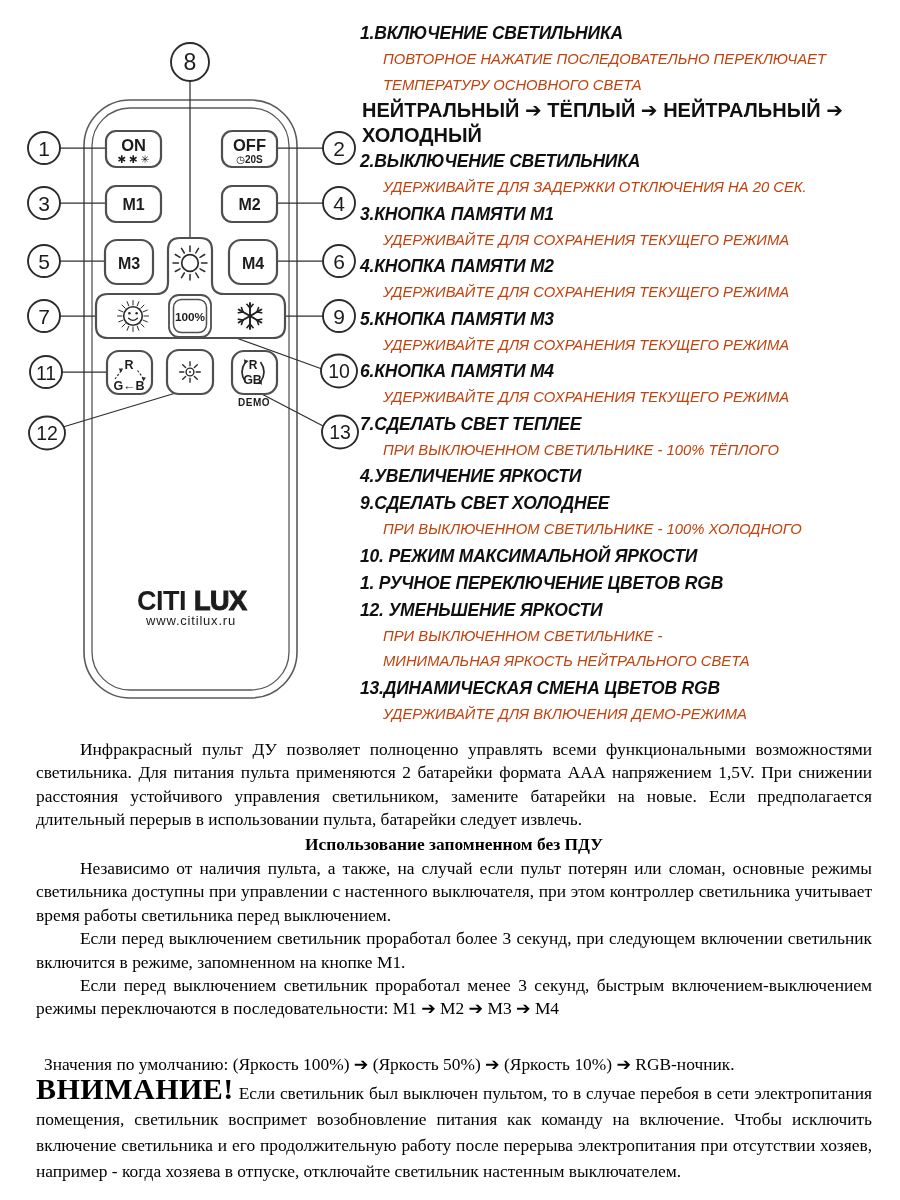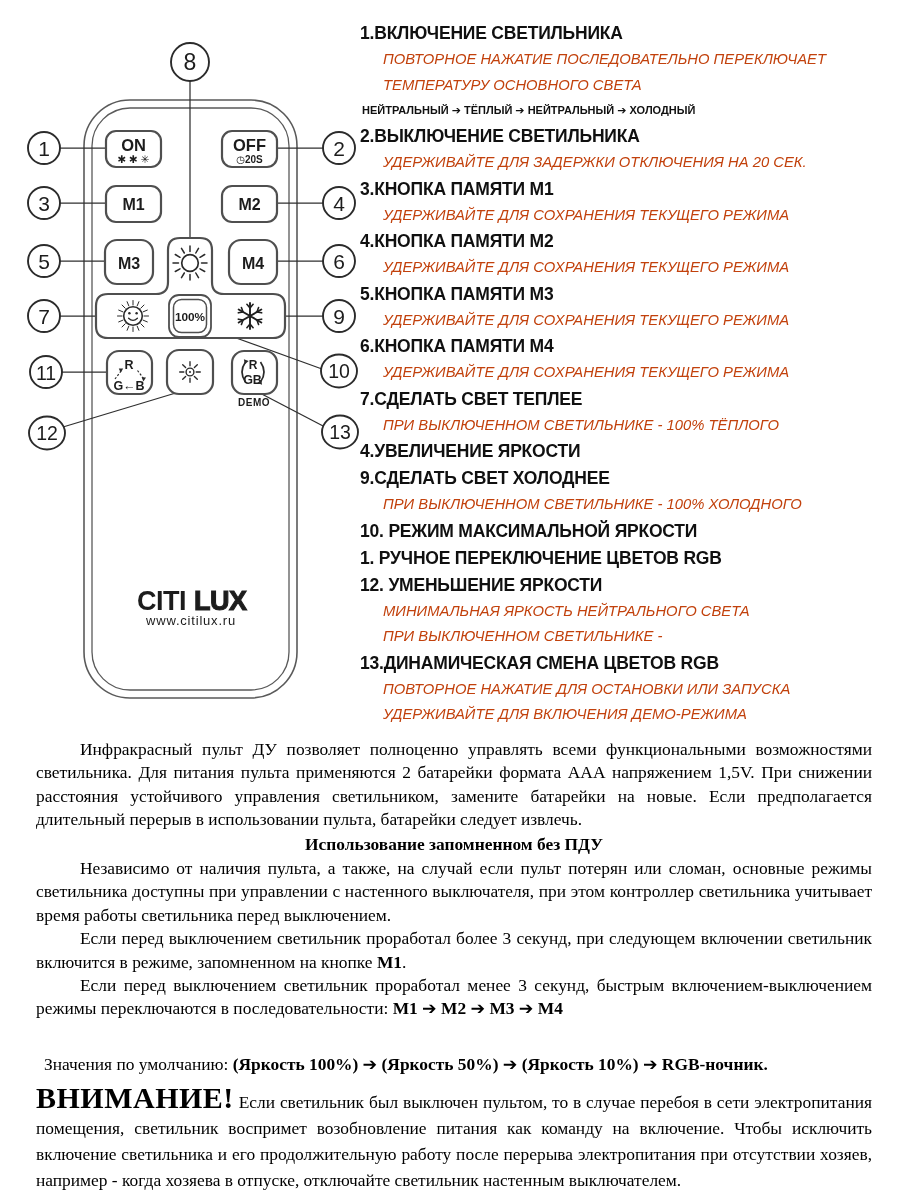--- a/index.html
+++ b/index.html
@@ -5,34 +5,34 @@
   html,body{margin:0;padding:0;background:#fff;}
   #page{position:relative;width:900px;height:1200px;background:#fff;overflow:hidden;
         font-family:"Liberation Sans","DejaVu Sans",sans-serif;color:#111;}
 
   
   #diagram{position:absolute;left:0;top:0;width:360px;height:735px;}
   #diagram svg text{font-family:"Liberation Sans","DejaVu Sans",sans-serif;fill:#1c1c1c;}
 
   
   #legend{position:absolute;left:360px;top:20px;width:534px;}
-  .lt{font-weight:bold;font-size:17.5px;line-height:27px;letter-spacing:-0.2px;color:#101010;}
+  .lt{font-weight:bold;font-size:17.5px;line-height:27px;letter-spacing:-0.2px;color:#101010;font-style:italic;}
   .ls{font-style:italic;font-size:14.8px;line-height:25.5px;padding-left:23px;color:#c2410c;}
-  .lb{font-weight:bold;font-size:11px;line-height:25px;padding-left:2px;color:#101010;}
+  .lb{font-weight:bold;font-size:20px;line-height:25px;padding-left:2px;color:#101010;}
 
   
   #bodytext{position:absolute;left:36px;top:738px;width:836px;
             font-family:"Liberation Serif","DejaVu Serif","DejaVu Sans",serif;
             font-size:17.4px;line-height:23.4px;color:#000;text-align:justify;}
   #bodytext p{margin:0;text-indent:44px;}
   #bodytext p.noindent{text-indent:8px;margin-top:32px;}
   #bodytext .subhead{text-align:center;font-weight:bold;text-indent:0;margin:1px 0;}
-  #bodytext .warn{margin-top:9px;line-height:26px;text-indent:0;}
+  #bodytext .warn{line-height:26px;text-indent:0;}
   .warn-title{font-weight:bold;font-size:30px;letter-spacing:0.5px;}
-  b{font-weight:bold;}
+  b{font-weight:normal;}
 </style>
 </head>
 <body>
 
 <div id="page">
 
   <div id="diagram">
     <svg width="360" height="735" viewBox="0 0 360 735">
 
       <g>
@@ -234,26 +234,25 @@
       <div class="ls">ПРИ ВЫКЛЮЧЕННОМ СВЕТИЛЬНИКЕ -  100% ХОЛОДНОГО</div>
     </div>
     <div class="item">
       <div class="lt">10. РЕЖИМ МАКСИМАЛЬНОЙ ЯРКОСТИ</div>
     </div>
     <div class="item">
       <div class="lt">1. РУЧНОЕ ПЕРЕКЛЮЧЕНИЕ ЦВЕТОВ RGB</div>
     </div>
     <div class="item">
       <div class="lt">12. УМЕНЬШЕНИЕ ЯРКОСТИ</div>
+      <div class="ls">ПРИ ВЫКЛЮЧЕННОМ СВЕТИЛЬНИКЕ -</div>
       <div class="ls">МИНИМАЛЬНАЯ ЯРКОСТЬ НЕЙТРАЛЬНОГО СВЕТА</div>
-      <div class="ls">ПРИ ВЫКЛЮЧЕННОМ СВЕТИЛЬНИКЕ -</div>
     </div>
     <div class="item">
       <div class="lt">13.ДИНАМИЧЕСКАЯ СМЕНА ЦВЕТОВ RGB</div>
-      <div class="ls">ПОВТОРНОЕ НАЖАТИЕ ДЛЯ ОСТАНОВКИ ИЛИ ЗАПУСКА</div>
       <div class="ls">УДЕРЖИВАЙТЕ ДЛЯ ВКЛЮЧЕНИЯ ДЕМО-РЕЖИМА</div>
     </div>
   </div>
 
   <div id="bodytext">
     <p>Инфракрасный пульт ДУ позволяет полноценно управлять всеми функциональными возможностями светильника. Для питания пульта применяются 2 батарейки формата ААА напряжением 1,5V. При снижении расстояния устойчивого управления светильником, замените батарейки на новые. Если предполагается длительный перерыв в использовании пульта, батарейки следует извлечь.</p>
     <div class="subhead">Использование запомненном без ПДУ</div>
     <p>Независимо от наличия пульта, а также, на случай если пульт потерян или сломан, основные режимы светильника доступны при управлении с настенного выключателя, при этом контроллер светильника учитывает время работы светильника перед выключением.</p>
     <p><span>Если перед выключением светильник проработал более 3 секунд, при следующем включении светильник включится в режиме, запомненном на кнопке </span><b>М1</b><span>.</span></p>
     <p><span>Если перед выключением светильник проработал менее 3 секунд, быстрым включением-выключением режимы переключаются в последовательности: </span><b>М1 ➔ М2 ➔ М3 ➔ М4</b></p>

